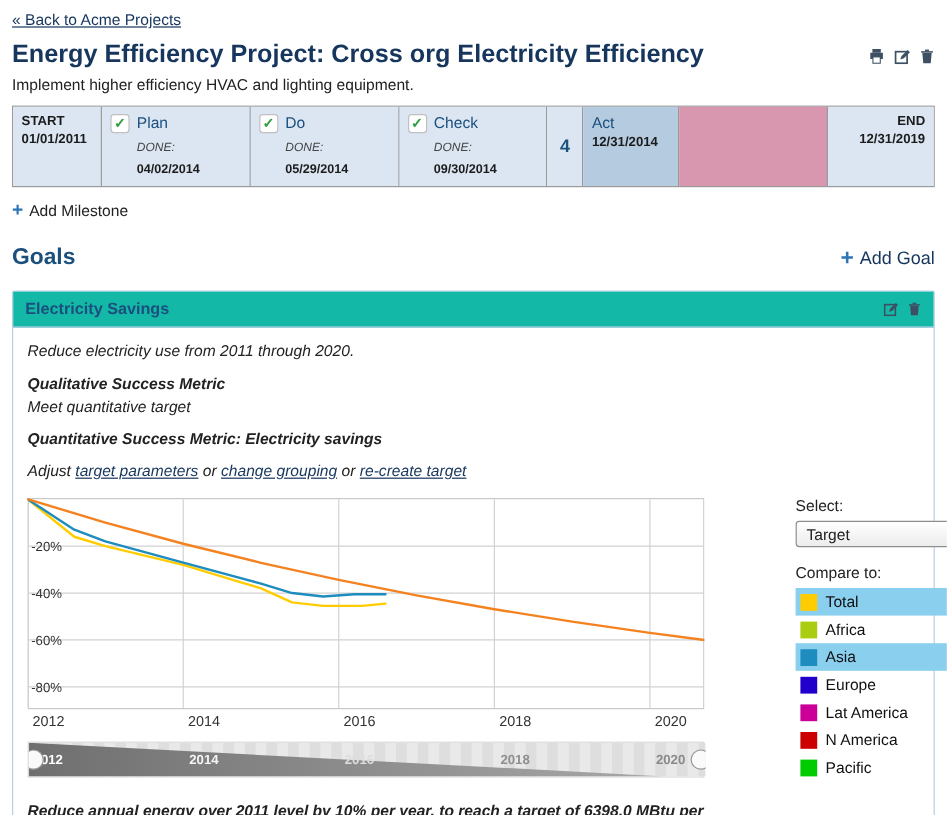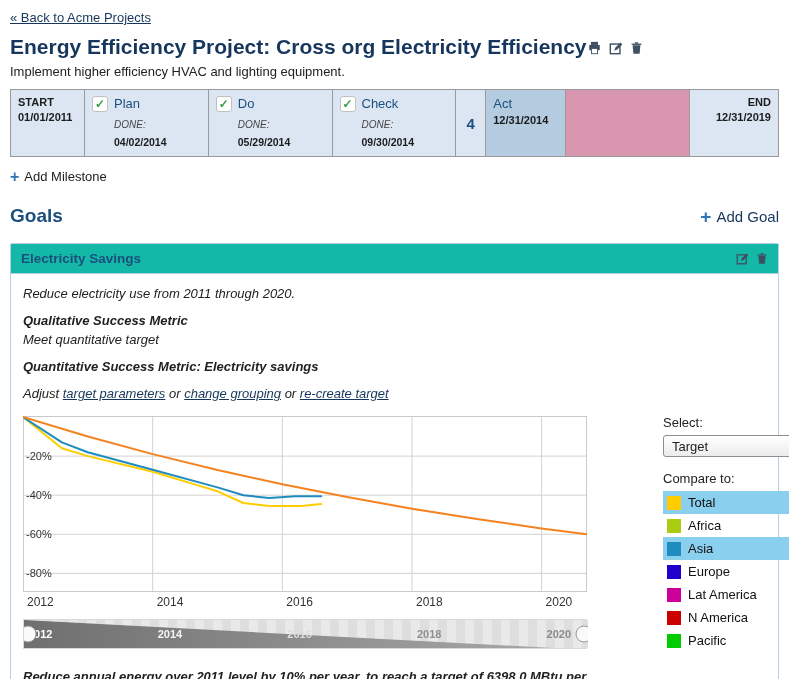--- a/index.html
+++ b/index.html
@@ -4,21 +4,21 @@
 <style>
   * { box-sizing: border-box; }
   html,body { margin:0; padding:0; background:#fff; }
   body { font-family:"Liberation Sans", sans-serif; color:#222; }
   .page { width:789px; min-height:679px; padding:8px 10px 14px; }
 
   a { color:#17365d; }
 
   .back-link { font-size:13px; color:#17365d; text-decoration:underline; display:inline-block; margin-bottom:6px; cursor:pointer; }
 
-  .title-row { display:flex; justify-content:flex-start; align-items:flex-start; }
+  .title-row { display:flex; justify-content:space-between; align-items:flex-start; }
   h1.page-title { font-size:21px; margin:4px 0 5px; color:#17365d; font-weight:bold; }
   .title-actions { display:flex; gap:7px; margin-top:10px; }
   .icon-btn { background:none; border:none; padding:0; cursor:pointer; line-height:0; }
   .icon-btn svg { display:block; }
 
   .subtitle { font-size:13px; margin:0 0 10px; color:#222; }
 
   
   .milestone-bar { display:flex; border:1px solid #9a9a9a; width:100%; }
   .ms-cell { border-right:1px solid #9a9a9a; background:#dbe6f2; padding:6px 7px; min-height:46px; }

